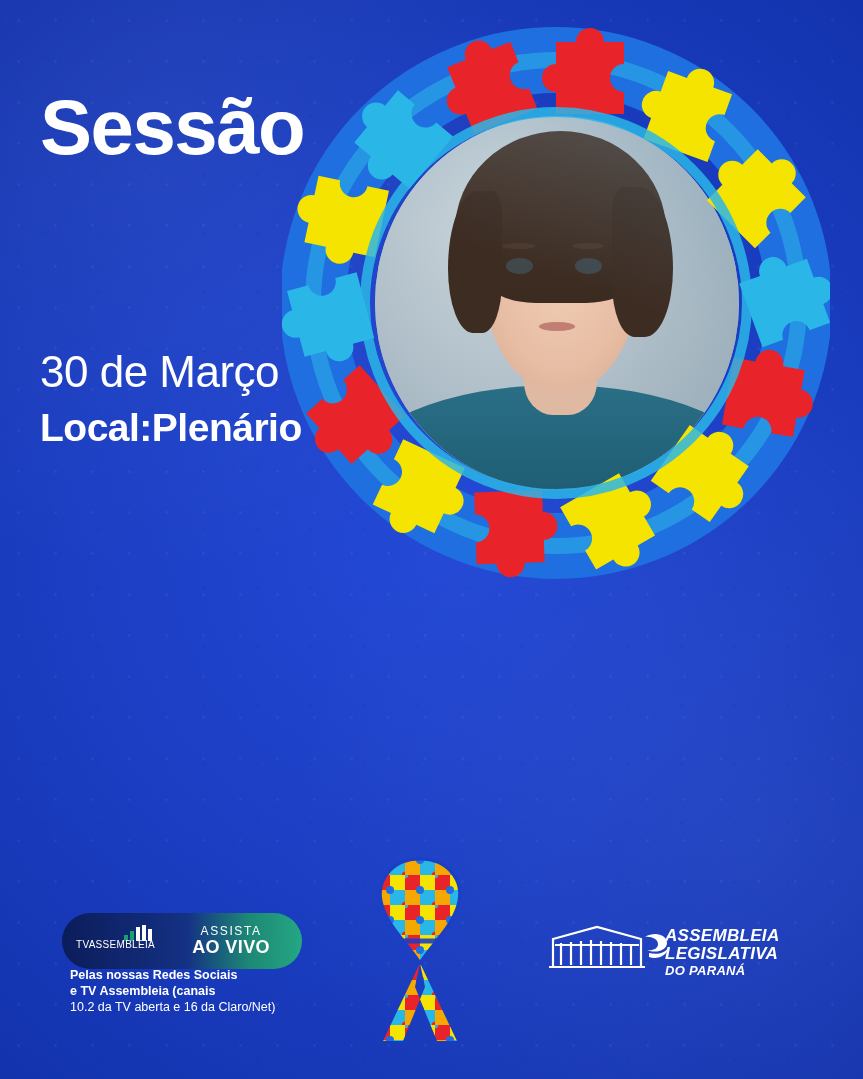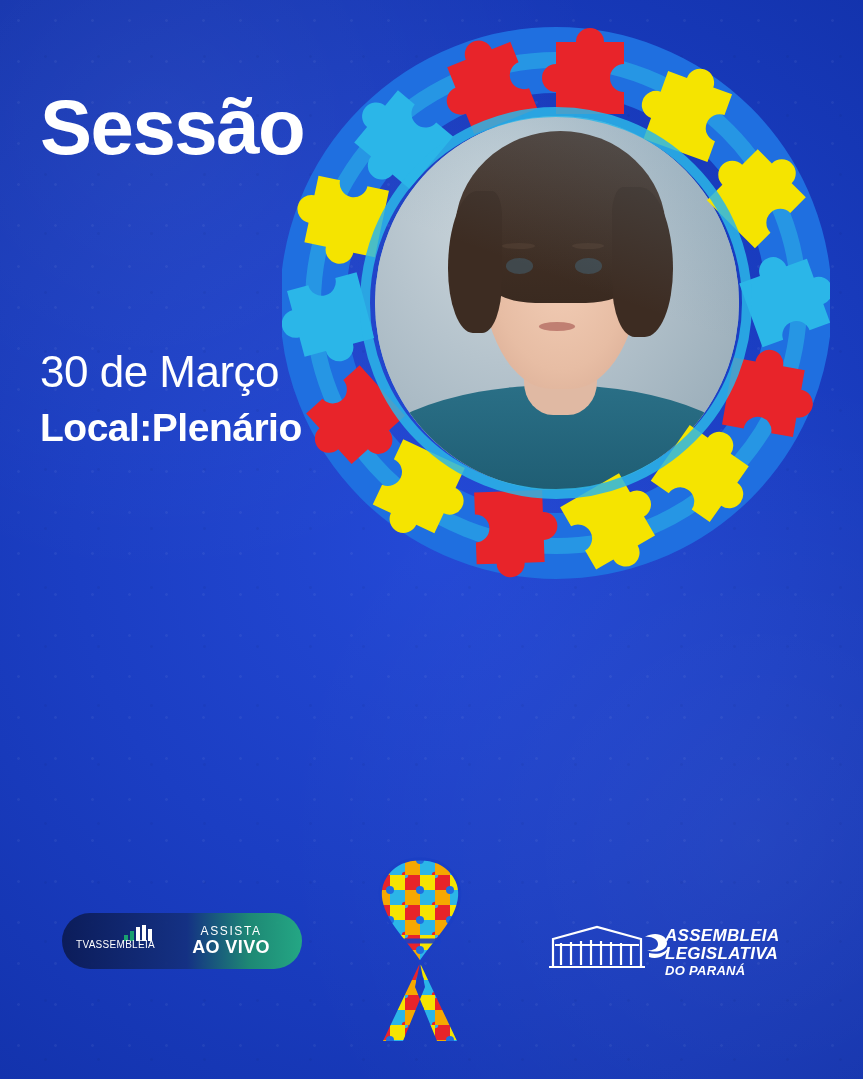--- a/index.html
+++ b/index.html
@@ -432,20 +432,25 @@
     </div>
     <div class="tvtext">
       <span class="tv-pre">TV</span><span>ASSEMBLEIA</span>
     </div>
     <div class="assista">
       <span class="a1">ASSISTA</span>
       <span class="a2">AO VIVO</span>
     </div>
   </div>
 
+  <div class="tv-note">
+    <span class="b">Pelas nossas Redes Sociais</span>
+    <span class="b">e TV Assembleia (canais</span>
+    <span class="n">10.2 da TV aberta e 16 da Claro/Net)</span>
+  </div>
 
   <svg class="ribbon" viewBox="0 0 150 200">
     <defs>
       <clipPath id="ribbonClip">
         <path d="M75,14 C103,14 120,36 113,60 C107,82 86,100 75,118
                  C64,100 43,82 37,60 C30,36 47,14 75,14 Z
                  M75,118 L112,196 L92,196 L70,142 Z
                  M75,118 L38,196 L58,196 L80,142 Z"></path>
       </clipPath>
       <pattern id="puzzlePattern" width="30" height="30" patternUnits="userSpaceOnUse">

